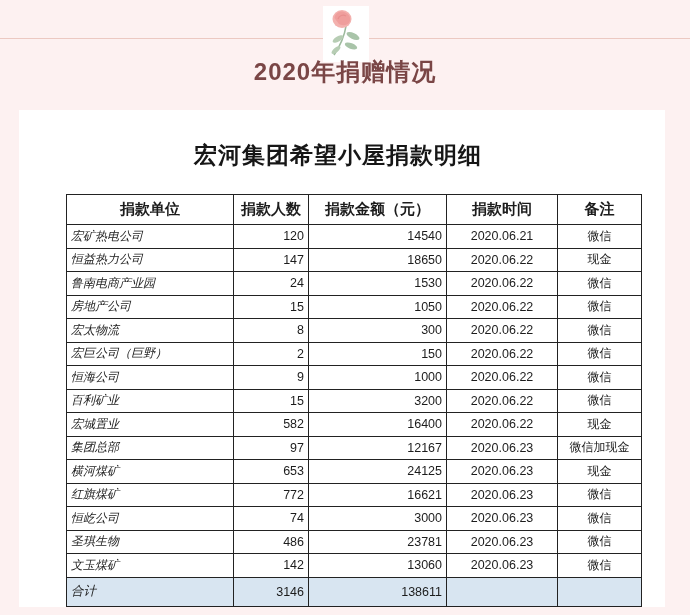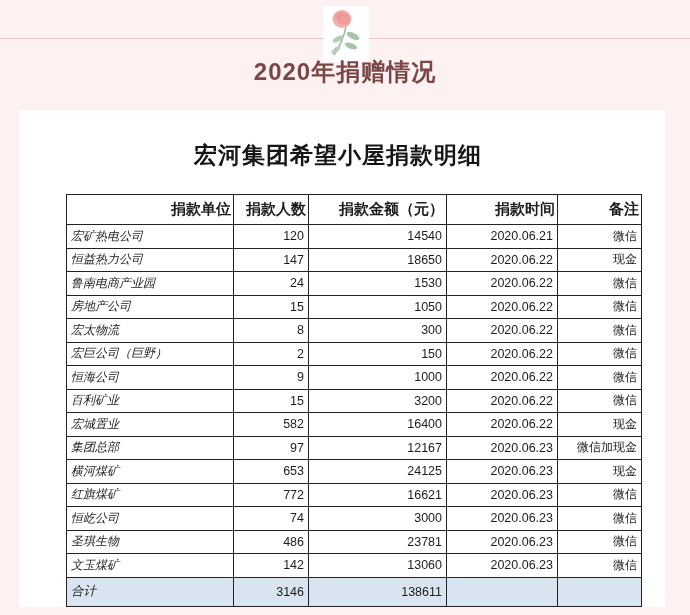--- a/index.html
+++ b/index.html
@@ -33,32 +33,32 @@
     border-collapse:collapse;table-layout:fixed;
     width:575px;
     font-size:12px;color:#1c1c1c;
   }
   table.donation th,table.donation td{
     border:1px solid #222222;
     padding:0 4px;
     overflow:hidden;white-space:nowrap;
   }
   table.donation th{
-    height:29px;font-size:15px;font-weight:bold;text-align:right;padding:0 2px;
+    height:29px;font-size:15px;font-weight:bold;text-align:center;padding:0 2px;
   }
   table.donation td{height:22.5px;}
   col.c-unit{width:167px;}
   col.c-people{width:75px;}
   col.c-amount{width:138px;}
   col.c-date{width:111px;}
   col.c-remark{width:84px;}
   td.unit{text-align:left;padding-left:5px;font-style:italic;}
   td.num{text-align:right;padding-right:6px;font-size:12.5px;}
-  td.date{text-align:right;padding-right:6px;font-size:12.5px;}
-  td.remark{text-align:right;font-size:12px;}
+  td.date{text-align:center;padding-right:6px;font-size:12.5px;}
+  td.remark{text-align:center;font-size:12px;}
   tr.total-row td{background:#d8e5f1;height:28px;font-size:12.5px;}
 </style>
 </head>
 <body>
 
 <div class="top-deco">
   <div class="deco-line"></div>
   <div class="flower-box">
     <svg width="40" height="50" viewBox="0 0 40 50">
       <path d="M20 17 C 18.5 27, 14 37, 8 46" stroke="#9dba9d" stroke-width="1.6" fill="none"></path>

